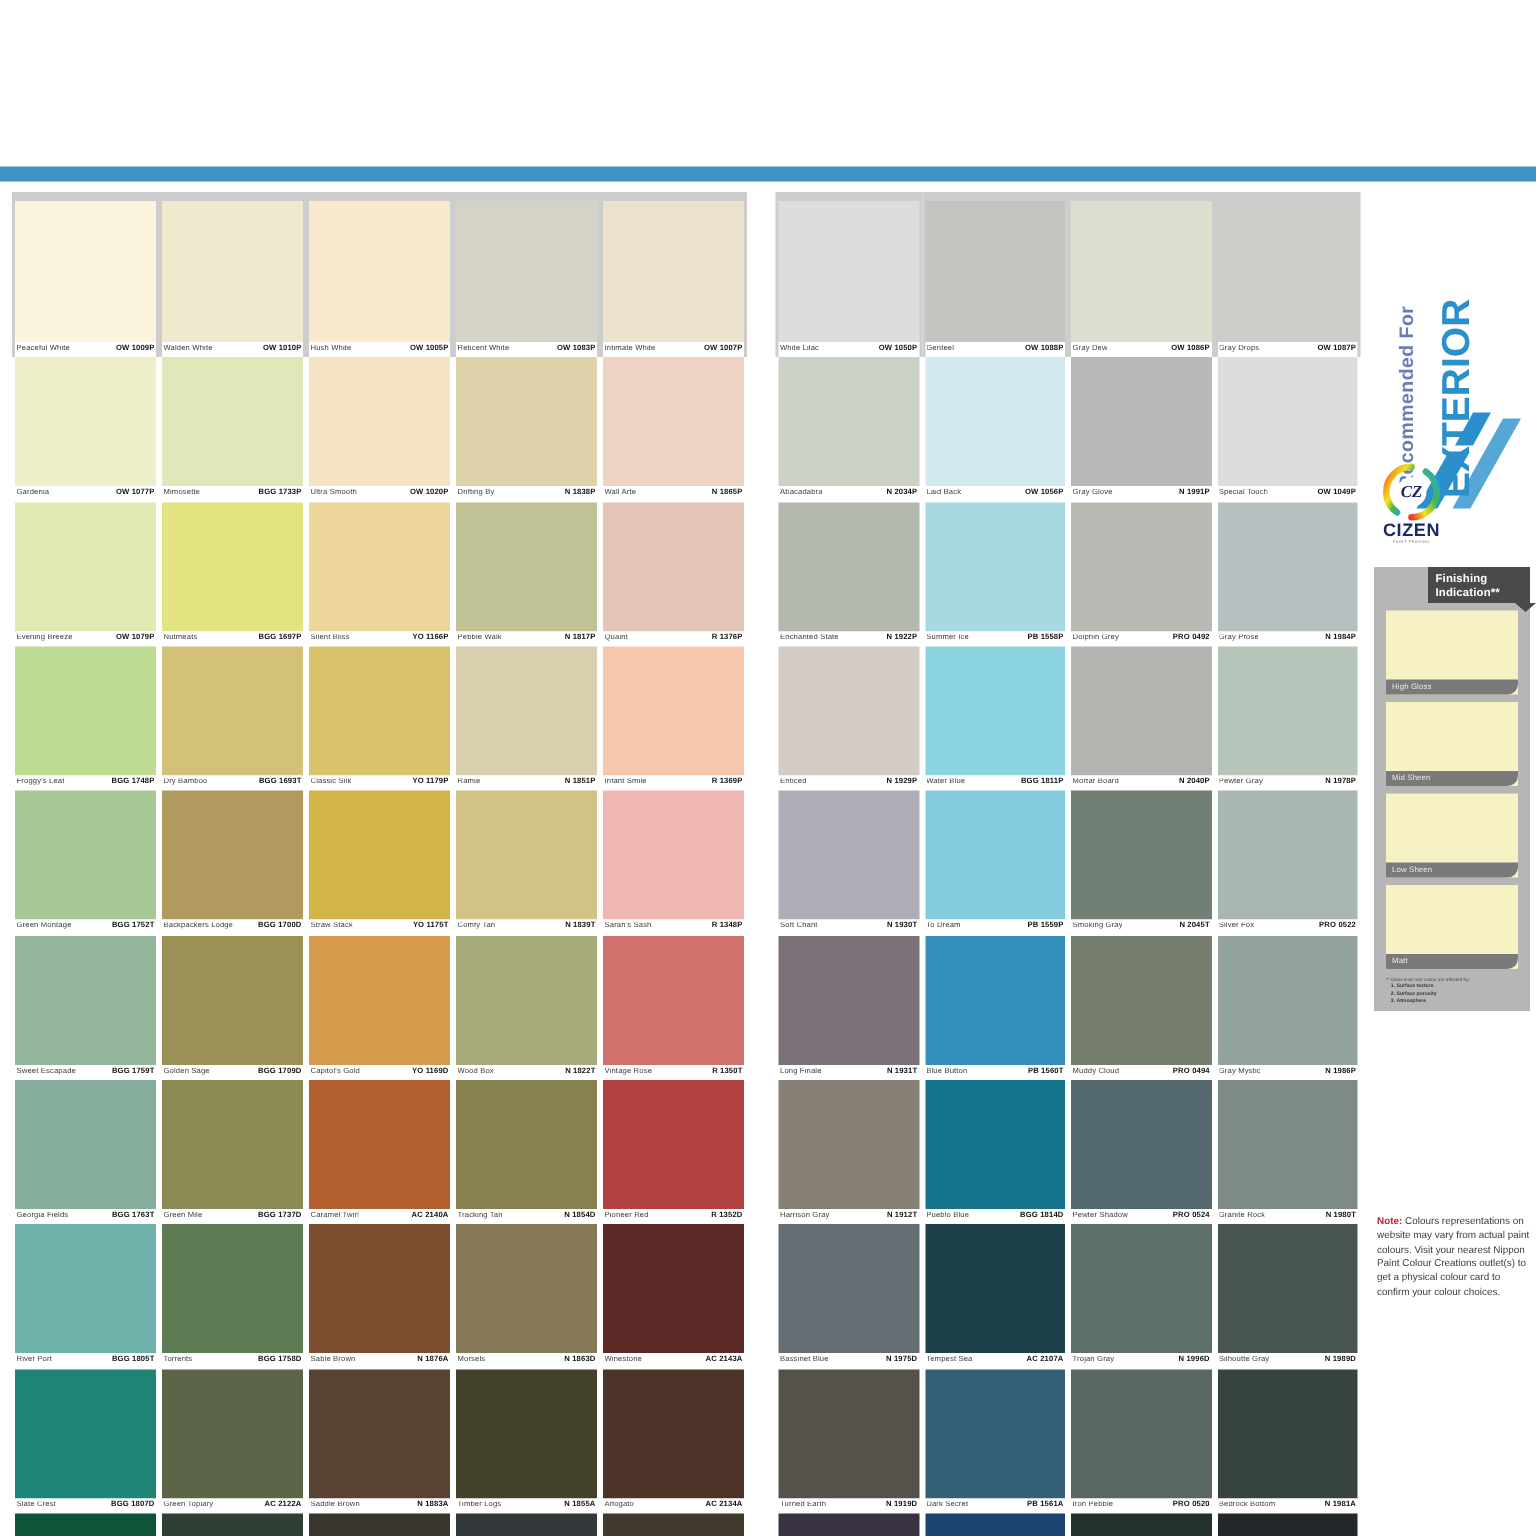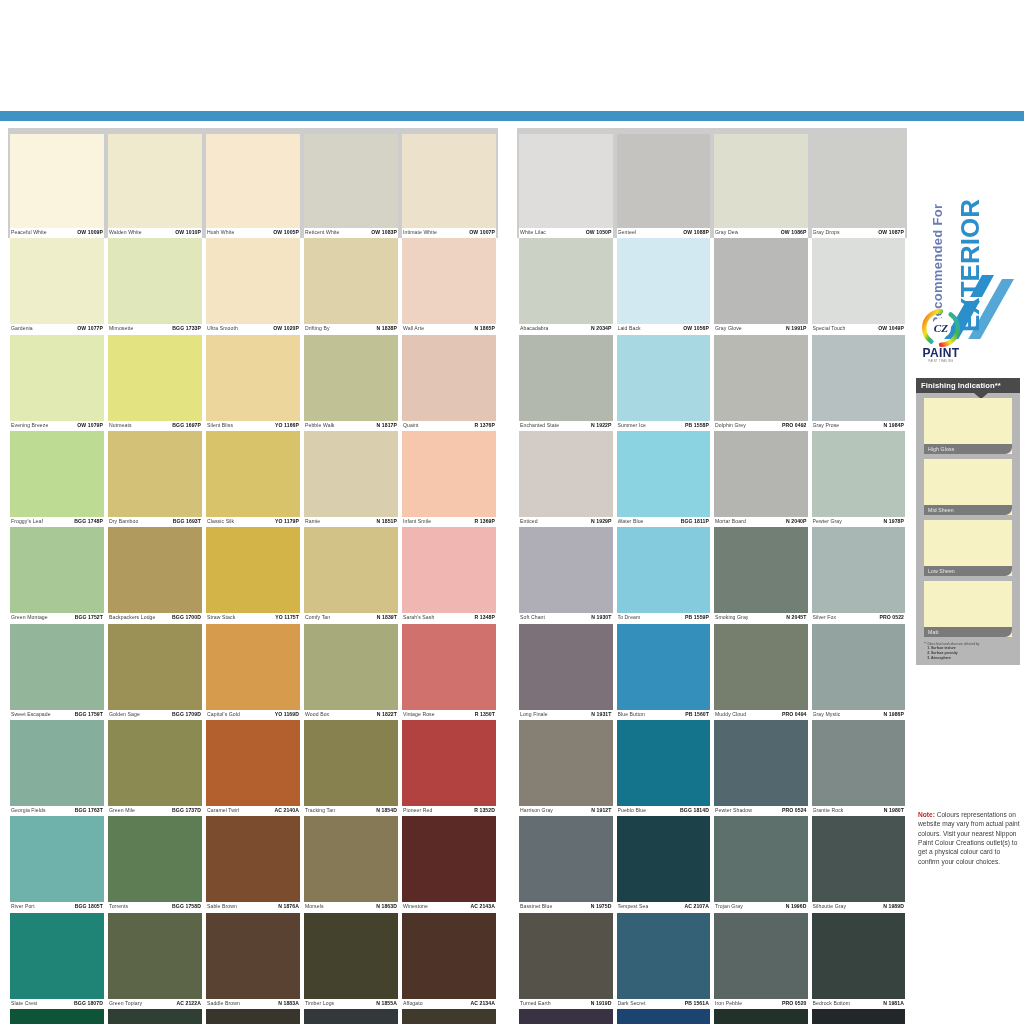--- a/index.html
+++ b/index.html
@@ -97,20 +97,21 @@
   #finish {
     position: absolute; left: 8px; top: 254px;
     width: 104px; background: #b6b6b6;
     padding: 0 0 4px 0;
   }
   .fin-head {
     background: #4a4a4a; color: #fff;
     font-size: 7.6px; font-weight: bold;
     padding: 3px 4px 3px 5px; letter-spacing: .1px;
     position: relative;
+    margin-left: 36px;
   }
   .fin-head:after{
     content:""; position:absolute; left:58px; bottom:-6px;
     border-left:7px solid transparent; border-right:7px solid transparent;
     border-top:6px solid #4a4a4a;
   }
   .fin-item { position: relative; margin: 5px 8px 0 8px; }
   .fin-swatch { width: 100%; background: #f7f2c4; }
   .fin-tag {
     position: absolute; left: 0; bottom: 0; width: 100%;
@@ -775,21 +776,21 @@
             <stop offset="35%" stop-color="#3fb54a"></stop>
             <stop offset="70%" stop-color="#f4e420"></stop>
             <stop offset="100%" stop-color="#e8382f"></stop>
           </linearGradient>
         </defs>
         <path d="M50 8 A42 42 0 0 0 8 50 A42 42 0 0 0 26 84" fill="none" stroke="url(#g1)" stroke-width="11" stroke-linecap="round"></path>
         <path d="M50 92 A42 42 0 0 0 92 50 A42 42 0 0 0 74 16" fill="none" stroke="url(#g2)" stroke-width="11" stroke-linecap="round"></path>
         <circle cx="50" cy="50" r="25" fill="#ffffff"></circle>
         <text x="50" y="59" font-family="Liberation Serif, serif" font-size="28" font-style="italic" font-weight="bold" fill="#1b2a66" text-anchor="middle">CZ</text>
       </svg>
-      <div class="logo-word">PAINT</div>
+      <div class="logo-word">CIZEN</div>
       <div class="logo-sub">PAINT TRADING</div>
     </div>
 
     <div id="finish">
       <div class="fin-head">Finishing Indication**</div>
       <div id="fin-list">
           <div class="fin-item">
             <div class="fin-swatch" style="background: rgb(247, 242, 196); height: 56px;"></div>
             <div class="fin-tag">High Gloss</div>
           </div>

